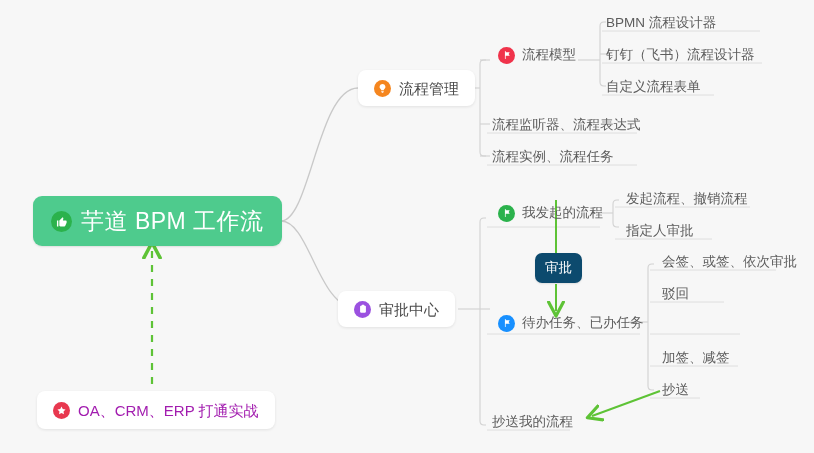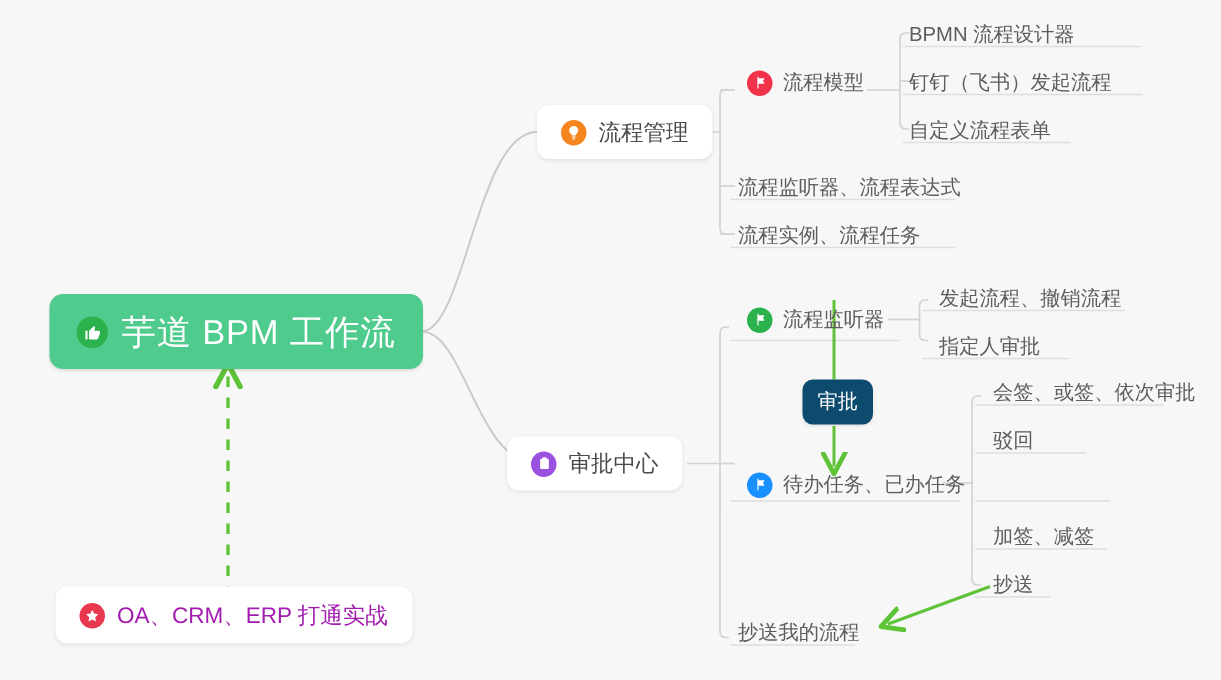--- a/index.html
+++ b/index.html
@@ -201,21 +201,21 @@
         <path d="M7 3.2v17.6c0 .5.4.9.9.9s.9-.4.9-.9V14h8.5c.7 0 1.1-.8.7-1.4l-2.2-3 2.2-3c.4-.6 0-1.4-.7-1.4H8.8V3.2c0-.5-.4-.9-.9-.9s-.9.4-.9.9z"></path>
       </svg>
     </span>
     <span class="leaf-label">流程模型</span>
   </div>
 
   <div class="leaf" style="left:600px;top:10px;">
     <span class="leaf-label">BPMN 流程设计器</span>
   </div>
   <div class="leaf" style="left:600px;top:42px;">
-    <span class="leaf-label">钉钉（飞书）发起流程</span>
+    <span class="leaf-label">钉钉（飞书）流程设计器</span>
   </div>
   <div class="leaf" style="left:600px;top:74px;">
     <span class="leaf-label">自定义流程表单</span>
   </div>
 
   <div class="leaf" style="left:486px;top:112px;">
     <span class="leaf-label">流程监听器、流程表达式</span>
   </div>
   <div class="leaf" style="left:486px;top:144px;text-align:center;">
     <span class="leaf-label">流程实例、流程任务</span>
@@ -230,21 +230,21 @@
     </span>
     <span class="card-label">审批中心</span>
   </div>
 
   <div class="leaf" style="left:492px;top:200px;">
     <span class="ic" style="background:#2bb24c;">
       <svg width="10" height="10" viewBox="0 0 24 24" fill="#fff">
         <path d="M7 3.2v17.6c0 .5.4.9.9.9s.9-.4.9-.9V14h8.5c.7 0 1.1-.8.7-1.4l-2.2-3 2.2-3c.4-.6 0-1.4-.7-1.4H8.8V3.2c0-.5-.4-.9-.9-.9s-.9.4-.9.9z"></path>
       </svg>
     </span>
-    <span class="leaf-label">流程监听器</span>
+    <span class="leaf-label">我发起的流程</span>
   </div>
 
   <div class="leaf" style="left:620px;top:186px;">
     <span class="leaf-label">发起流程、撤销流程</span>
   </div>
   <div class="leaf" style="left:620px;top:218px;">
     <span class="leaf-label">指定人审批</span>
   </div>
 
   <div class="tag-node" style="left:535px;top:253px;">

